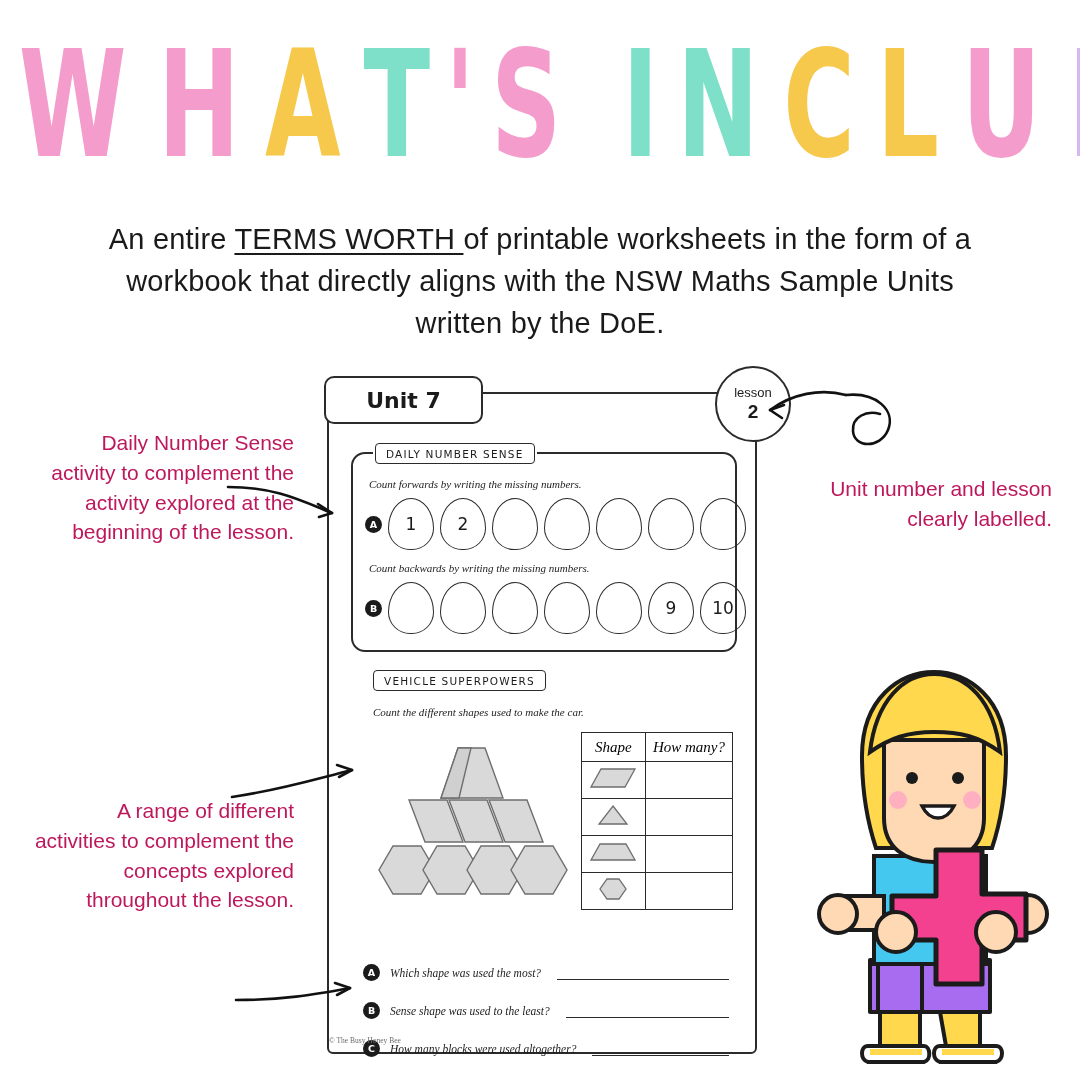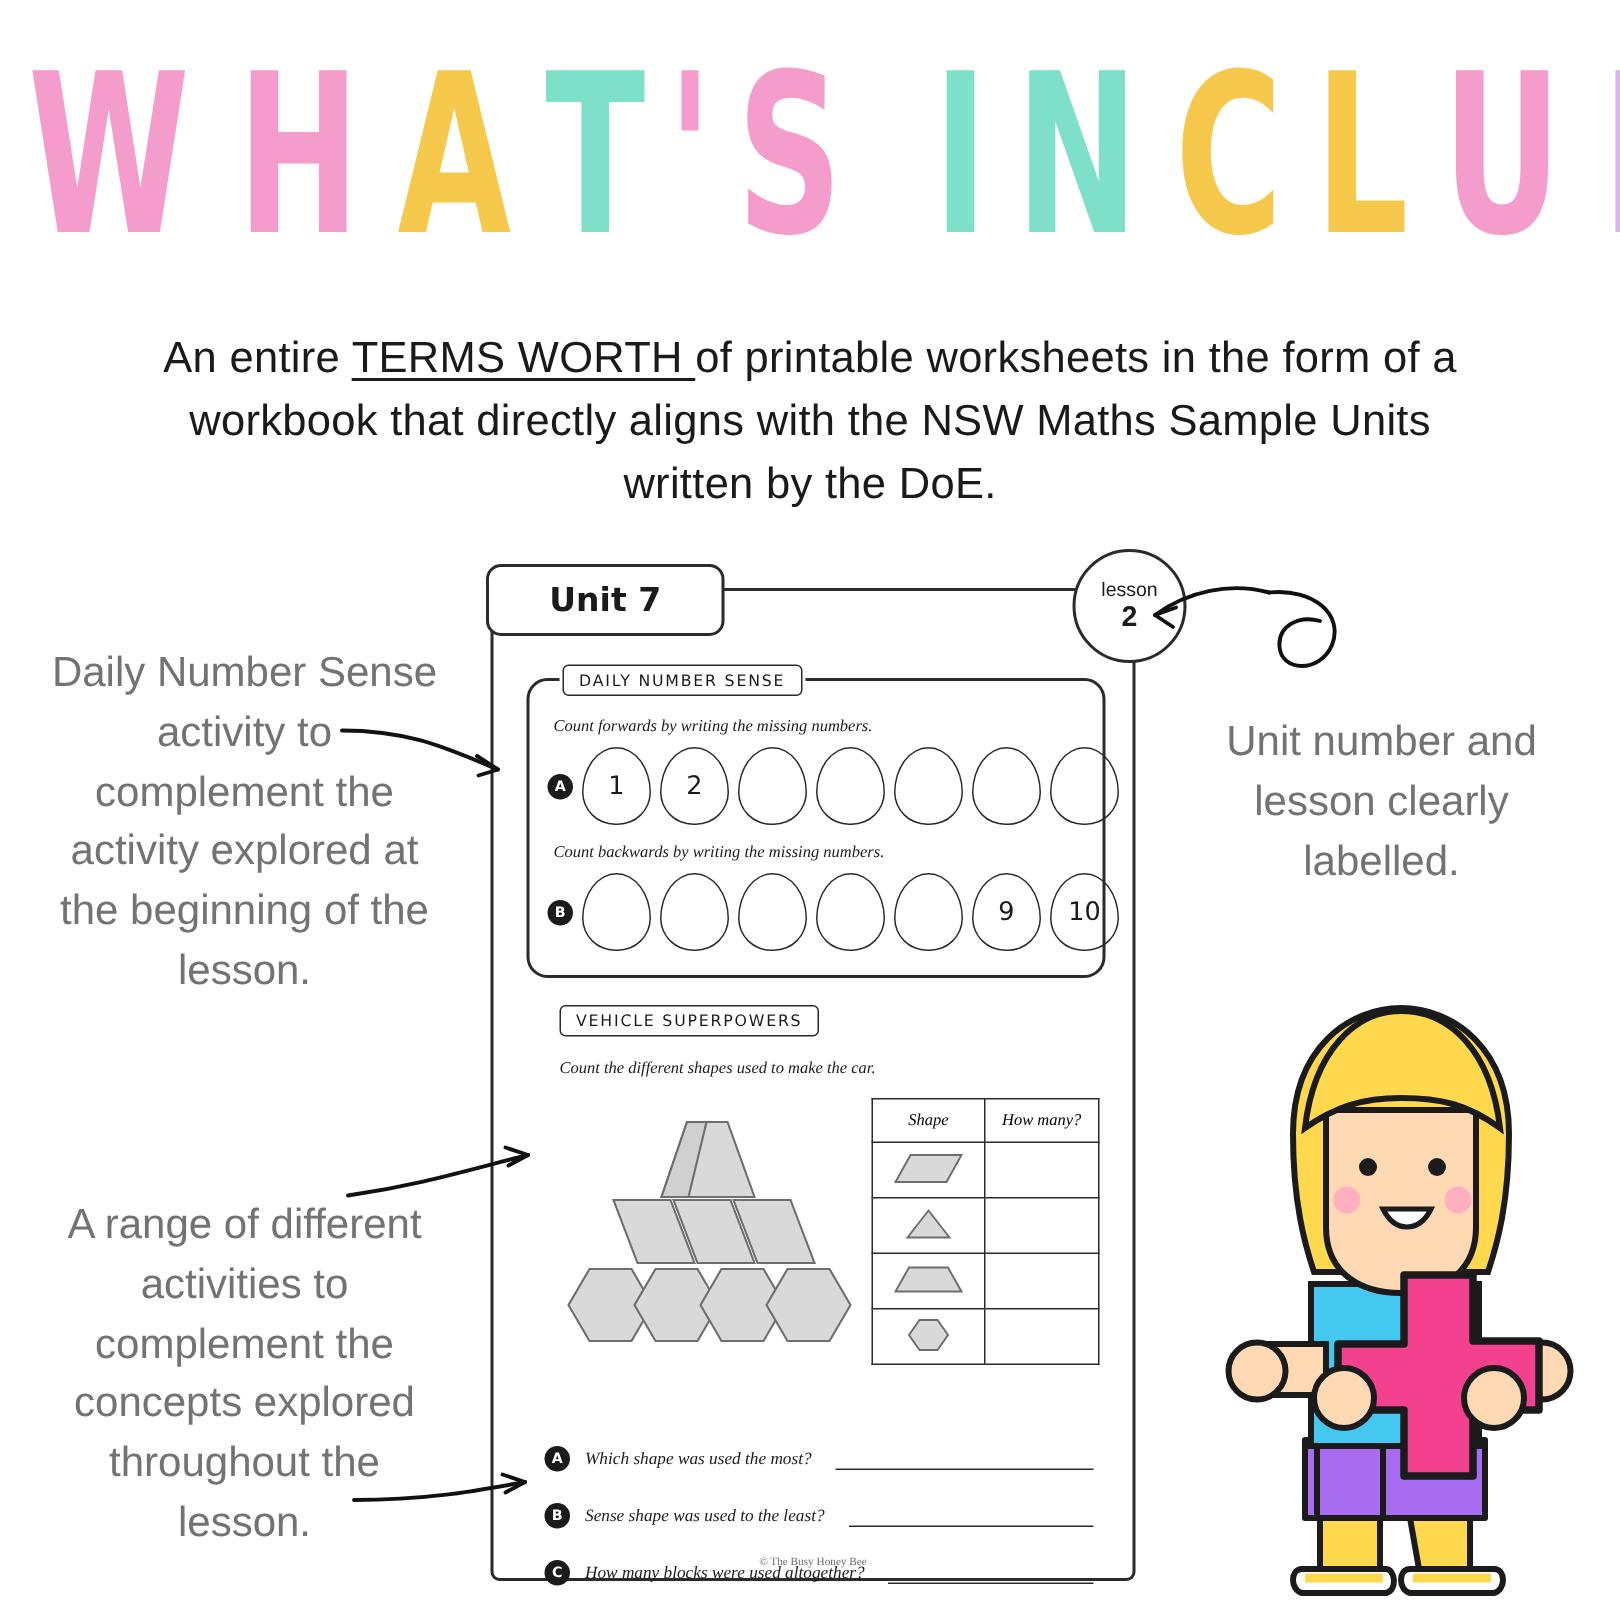--- a/index.html
+++ b/index.html
@@ -113,49 +113,49 @@
   }
 
   
   .vs-chip{position:absolute;left:44px;top:276px;}
   .vs-instr{position:absolute;left:44px;top:312px;}
 
   .shape-table{
     position:absolute;right:22px;top:338px;
     width:152px;
     border-collapse:collapse;
-    font-size:11px;
+    font-size:15px;
     font-family:"Liberation Serif", serif;
   }
   .shape-table th,.shape-table td{
     border:1.4px solid #2b2b2b;
     height:34px;text-align:center;vertical-align:middle;
     font-weight:normal;font-style:italic;
   }
   .shape-table th{height:26px;}
 
   .car-area{position:absolute;left:34px;top:342px;width:220px;height:200px;}
 
   .q-list{position:absolute;left:34px;top:570px;width:366px;}
   .q-row{display:flex;align-items:center;gap:10px;margin-bottom:21px;}
   .q-text{font-size:11.5px;font-style:italic;color:#1b1b1b;font-family:"Liberation Serif", serif;}
   .q-line{flex:1;border-bottom:1.3px solid #2b2b2b;height:14px;margin-left:6px;}
   .credit{
     position:absolute;bottom:7px;left:0;width:100%;
-    text-align:center;font-size:7.5px;color:#6b6b6b;
+    text-align:left;font-size:7.5px;color:#6b6b6b;
     font-family:"Liberation Serif", serif;
   }
 
   
   .anno{
     position:absolute;
-    text-align:center;
-    font-size:28px;
+    text-align:right;
+    font-size:21px;
     line-height:1.42;
-    color:#737373;
+    color:#be185d;
   }
   #anno-dns{left:32px;top:428px;width:262px;}
   #anno-range{left:32px;top:796px;width:262px;}
   #anno-unit{left:790px;top:474px;width:262px;}
 
   svg.arrows{position:absolute;left:0;top:0;width:1080px;height:1080px;pointer-events:none;}
 
   
   .girl{position:absolute;left:800px;top:660px;width:270px;height:420px;}
 </style>

